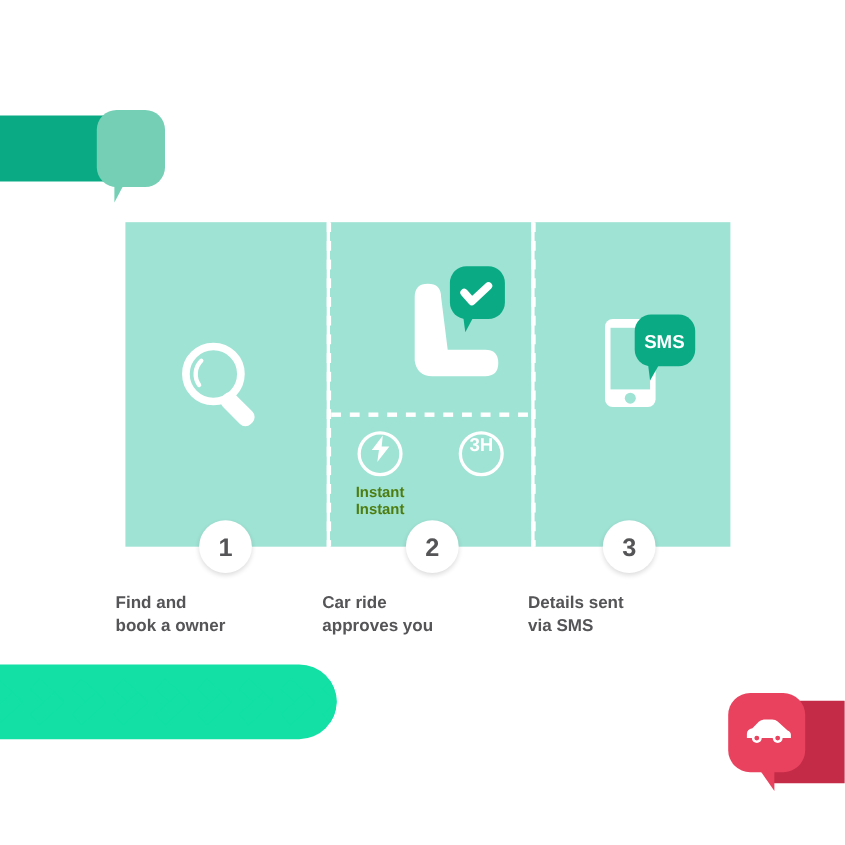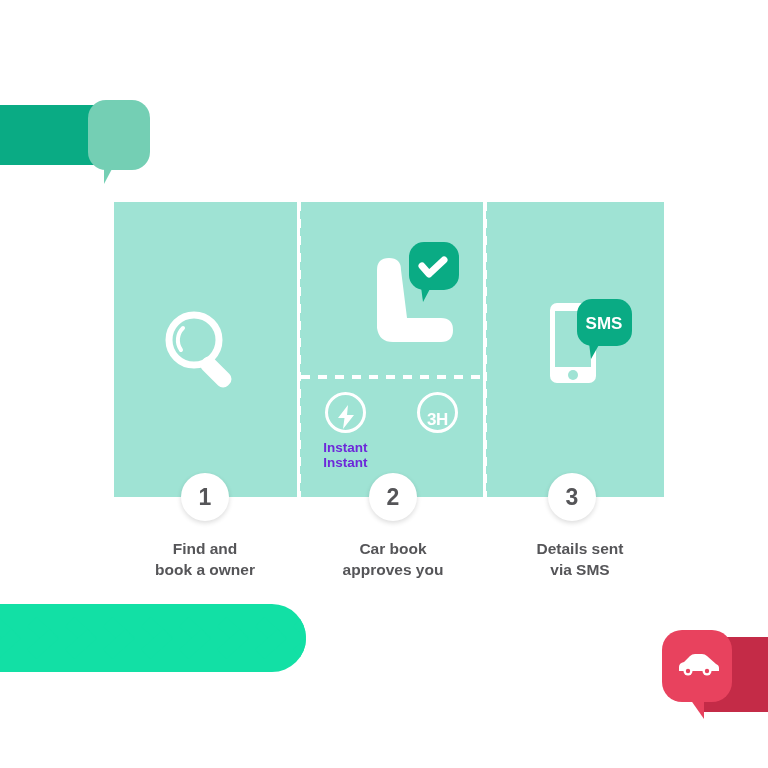--- a/index.html
+++ b/index.html
@@ -121,59 +121,59 @@
     width: 182px; height: 4px;
     background-image: linear-gradient(90deg, #ffffff 52%, rgba(255,255,255,0) 0%);
     background-size: 17px 4px;
     background-repeat: repeat-x;
   }
 
   
   .ico { position: absolute; }
   #search-ico { left: 42px; top: 100px; }
   #seat-ico   { left: 235px; top: 38px; }
-  #phone-ico  { left: 430px; top: 95px; }
+  #phone-ico  { left: 430px; top: 82px; }
 
   
   .subtile {
     position: absolute; top: 190px; width: 91px;
     text-align: center;
   }
   #subtile-1 { left: 186px; }
   #subtile-2 { left: 278px; }
   .sub-circle {
     width: 41px; height: 41px; margin: 0 auto;
     border: 3px solid #ffffff; border-radius: 50%;
-    display: flex; align-items: flex-end; justify-content: center;
+    display: flex; align-items: flex-start; justify-content: center;
   }
   .sub-circle-text {
     color: #ffffff; font-size: 17px; font-weight: bold;
     letter-spacing: -0.3px;
   }
   .sub-label {
-    margin-top: 7px; color: #6d28d9;
+    margin-top: 7px; color: #4d7c0f;
     font-size: 13.5px; font-weight: bold; line-height: 15px;
   }
 
   
   .step-circle {
     position: absolute; width: 48px; height: 48px;
     border-radius: 50%; background: #ffffff;
     box-shadow: 0 2px 5px rgba(0,0,0,0.14);
     display: flex; align-items: center; justify-content: center;
     color: #555558; font-size: 23px; font-weight: bold;
   }
   #step-circle-1 { left: 181px; top: 473px; }
   #step-circle-2 { left: 369px; top: 473px; }
   #step-circle-3 { left: 548px; top: 473px; }
 
   
   .step-caption {
     position: absolute; top: 538px; width: 200px;
-    text-align: center;
+    text-align: left;
     color: #555558; font-size: 15.5px; font-weight: bold;
     line-height: 21px;
   }
   #caption-1 { left: 105px; }
   #caption-2 { left: 293px; }
   #caption-3 { left: 480px; }
 </style>
 </head>
 <body>
 
@@ -249,21 +249,21 @@
 
   <div class="step-circle" id="step-circle-1">1</div>
   <div class="step-circle" id="step-circle-2">2</div>
   <div class="step-circle" id="step-circle-3">3</div>
 
   <div class="step-caption" id="caption-1">
     <span>Find and</span><br>
     <span>book a owner</span>
   </div>
   <div class="step-caption" id="caption-2">
-    <span>Car book</span><br>
+    <span>Car ride</span><br>
     <span>approves you</span>
   </div>
   <div class="step-caption" id="caption-3">
     <span>Details sent</span><br>
     <span>via SMS</span>
   </div>
 
   <div class="chev-band">
     <div class="chev-band-inner" id="chev-holder">
         <div class="chev" style="left: 0px;"></div>

